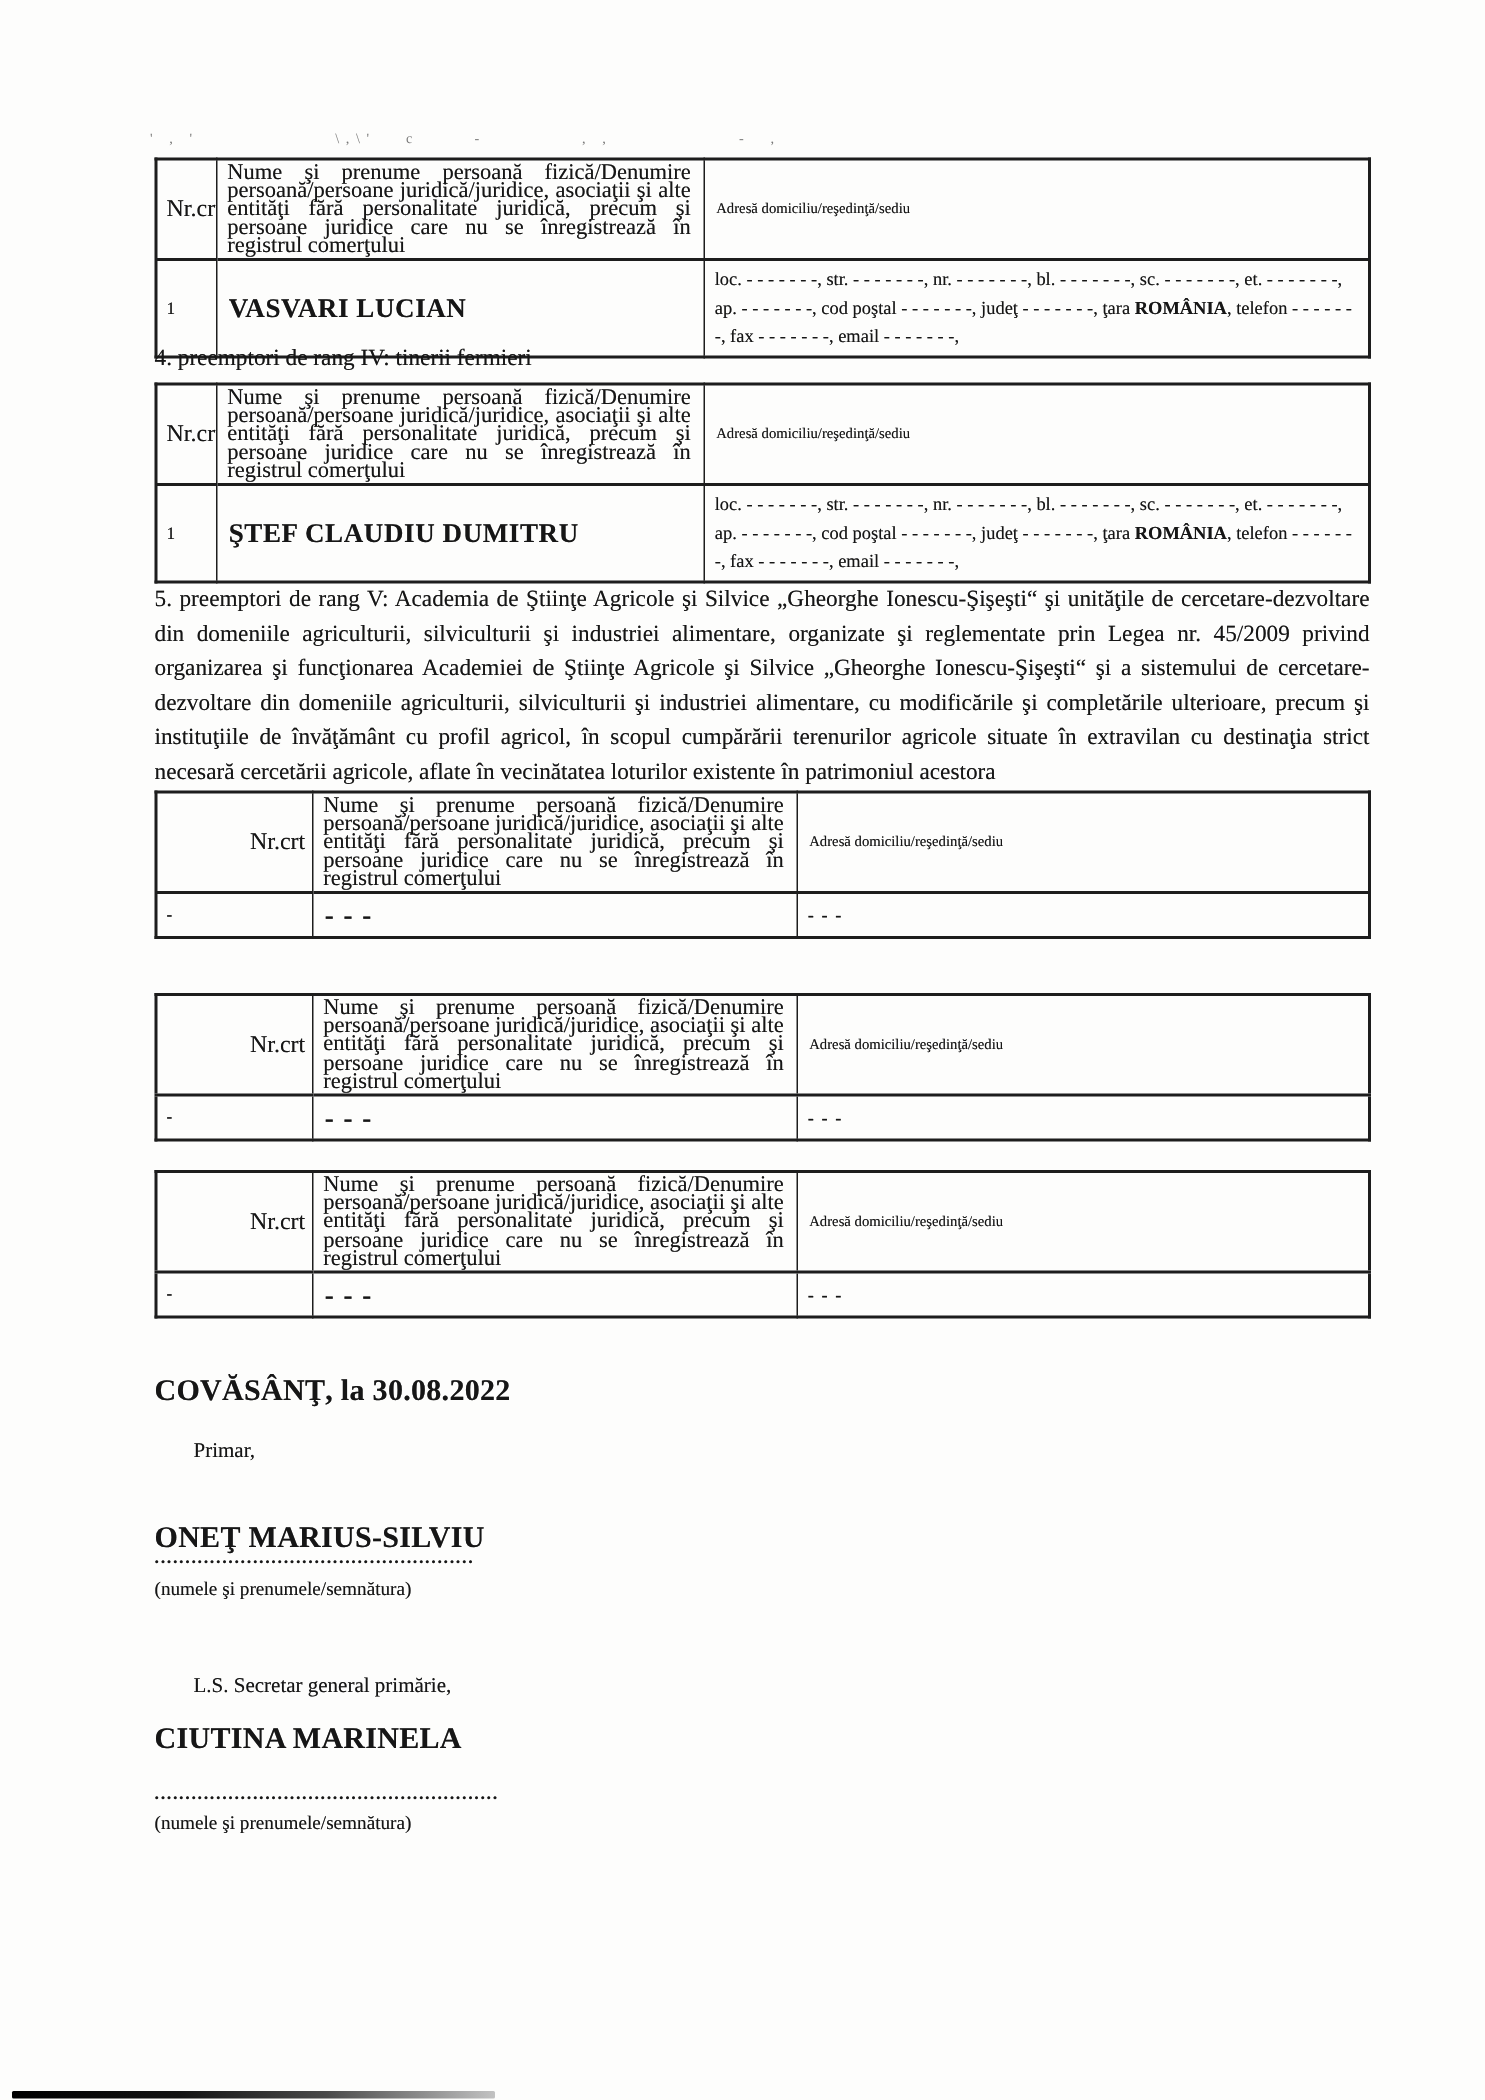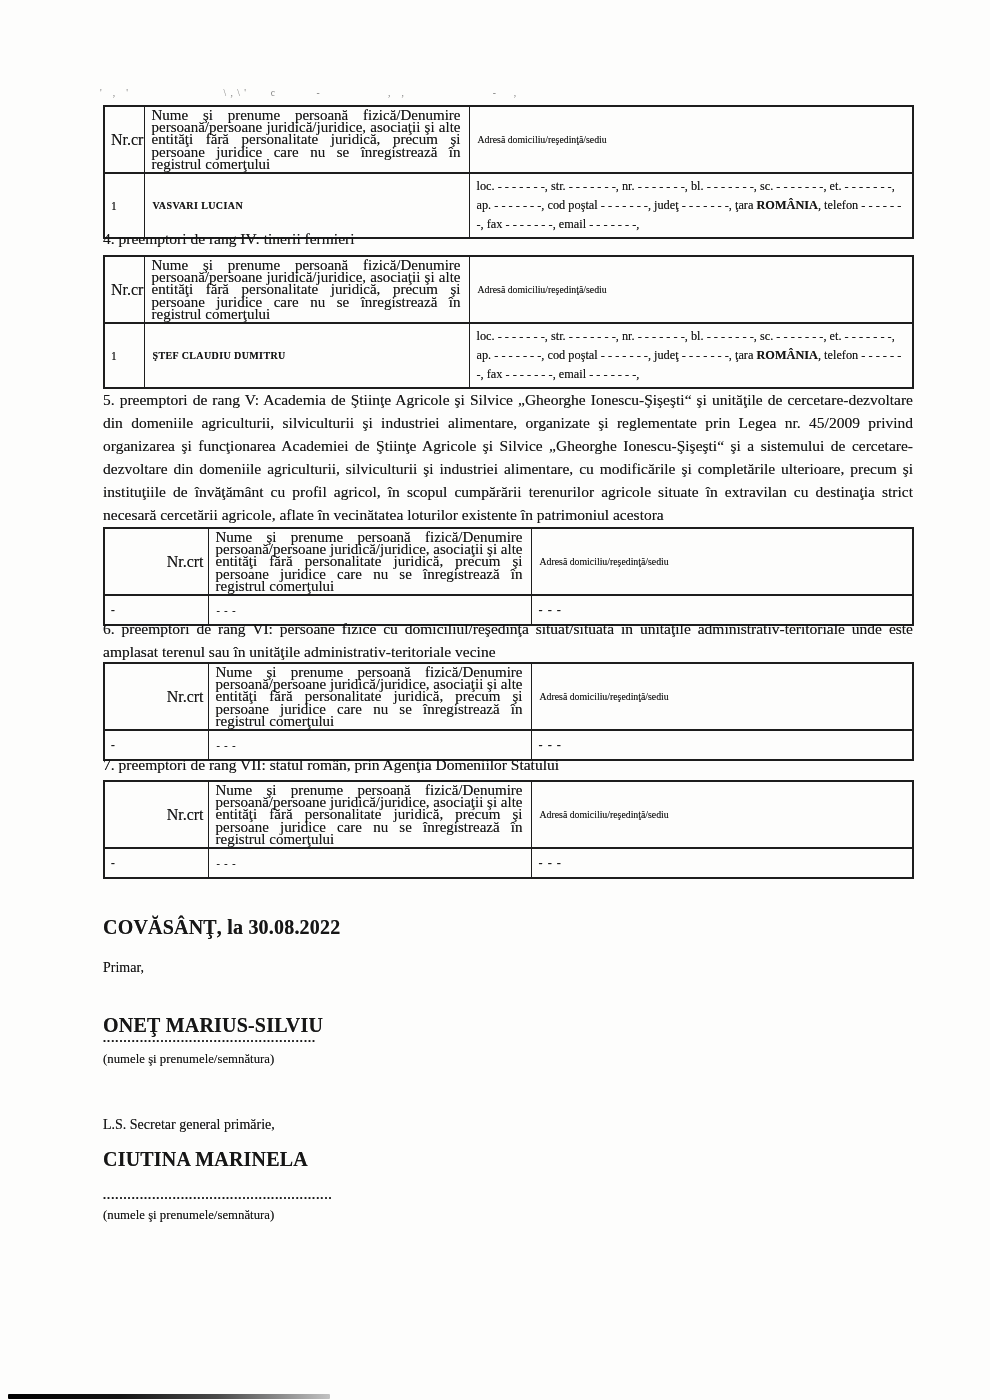--- a/index.html
+++ b/index.html
@@ -18,30 +18,30 @@
   table.pt td{border:1.5px solid #1d1d1d;vertical-align:middle;overflow:hidden;}
   table.pt tr.hdr td{border-bottom-width:2px;}
   .t-wide col.c-nr{width:40px;} .t-wide col.c-name{width:325px;} .t-wide col.c-addr{width:444px;}
   .t-narrow col.c-nr{width:104px;} .t-narrow col.c-name{width:323px;} .t-narrow col.c-addr{width:382px;}
   tr.h43{height:43px;} tr.h62{height:62px;} tr.h37{height:37px;} tr.h30{height:30px;}
 
   .hdr-nr{font-size:16px;padding:2px 4px 2px 6px;text-align:right;}
   .hdr-name{font-size:15px;line-height:12.2px;text-align:justify;padding:2px 8px 2px 7px;}
   .hdr-addr{font-size:9.8px;padding:2px 8px;margin-top:10px;}
   .cell-nr{font-size:11.5px;padding:2px 6px;}
-  .cell-name{font-size:10px;font-weight:bold;letter-spacing:.4px;padding:2px 8px;margin-top:28px;}
+  .cell-name{font-size:18px;font-weight:bold;letter-spacing:.4px;padding:2px 8px;margin-top:28px;}
   .cell-addr{font-size:12.3px;line-height:19px;padding:3px 7px;}
   .cell-addr .b{font-weight:bold;}
   .dash{font-weight:bold;letter-spacing:1px;}
 
   
   .heading{font-size:15.5px;white-space:nowrap;}
   .para{font-size:15.5px;line-height:23px;text-align:justify;width:810px;}
   .sig-bold{font-size:20px;font-weight:bold;letter-spacing:.2px;}
-  .sig{font-size:14px;}
+  .sig{font-size:14px;margin-left:26px;}
   .caption{font-size:12.8px;}
   .dots{font-size:12px;font-weight:bold;letter-spacing:1.1px;line-height:10px;}
 
   
   .top-marks{font-size:9.5px;color:rgba(10,10,10,.55);white-space:pre;letter-spacing:1px;text-shadow:none;}
   .scan-bar{
     height:5px;width:322px;border-radius:1px;
     background:linear-gradient(to right,#000 0%,#141414 35%,#4a4a4a 65%,#8d8d8d 85%,#c2c2c2 100%);
   }
 </style>
@@ -109,21 +109,20 @@
       <td class="hdr-addr">Adresă domiciliu/reşedinţă/sediu</td>
     </tr>
     <tr class="h30">
       <td class="cell-nr dash">-</td>
       <td class="cell-name dash">- - -</td>
       <td class="cell-addr dash">- - -</td>
     </tr>
   </tbody>
     </table>
 
-  <div class="abs para" style="left:103px;top:617px;">6. preemptori de rang VI: persoane fizice cu domiciliul/reşedinţa situat/situată în unităţile administrativ-teritoriale unde este amplasat terenul sau în unităţile administrativ-teritoriale vecine</div>
 
   <table class="pt t-narrow abs" style="left:103px;top:662px;">
     <colgroup>
         <col class="c-nr">
         <col class="c-name">
         <col class="c-addr">
       </colgroup>
     <tbody>
         <tr class="hdr h37">
       <td class="hdr-nr">Nr.crt</td>
@@ -131,21 +130,20 @@
       <td class="hdr-addr">Adresă domiciliu/reşedinţă/sediu</td>
     </tr>
     <tr class="h30">
       <td class="cell-nr dash">-</td>
       <td class="cell-name dash">- - -</td>
       <td class="cell-addr dash">- - -</td>
     </tr>
   </tbody>
     </table>
 
-  <div class="abs heading" style="left:103px;top:756px;">7. preemptori de rang VII: statul român, prin Agenţia Domeniilor Statului</div>
 
   <table class="pt t-narrow abs" style="left:103px;top:780px;">
     <colgroup>
         <col class="c-nr">
         <col class="c-name">
         <col class="c-addr">
       </colgroup>
     <tbody>
         <tr class="hdr h37">
       <td class="hdr-nr">Nr.crt</td>

